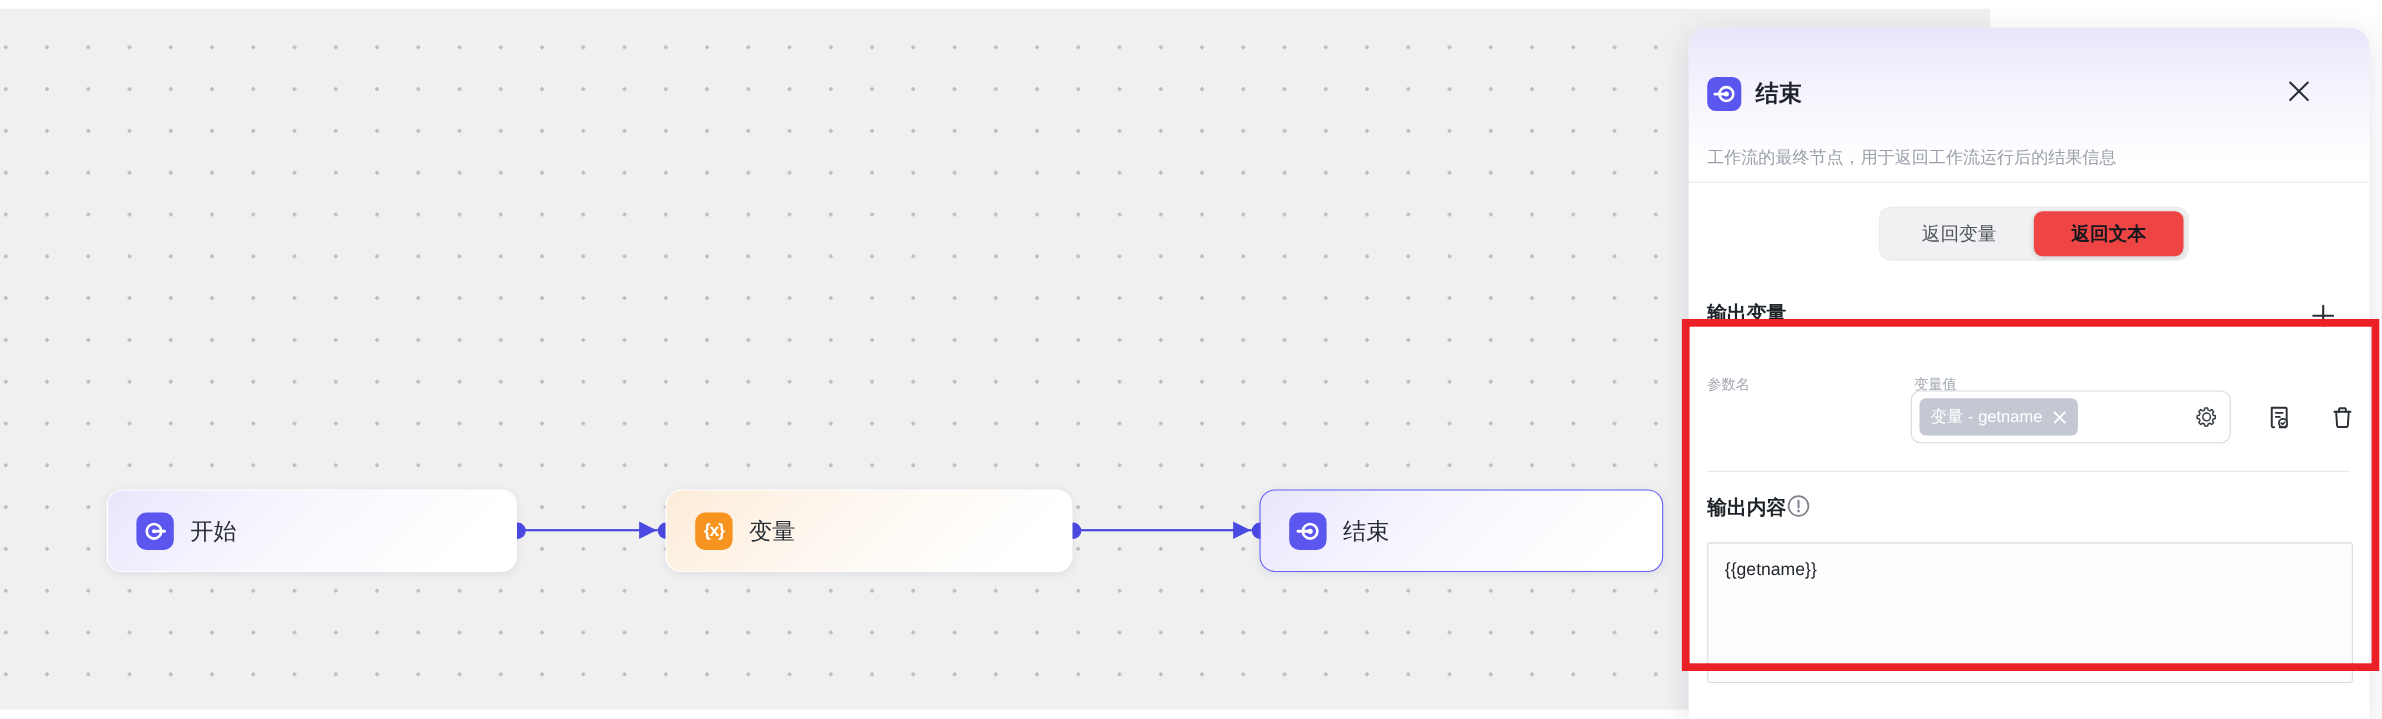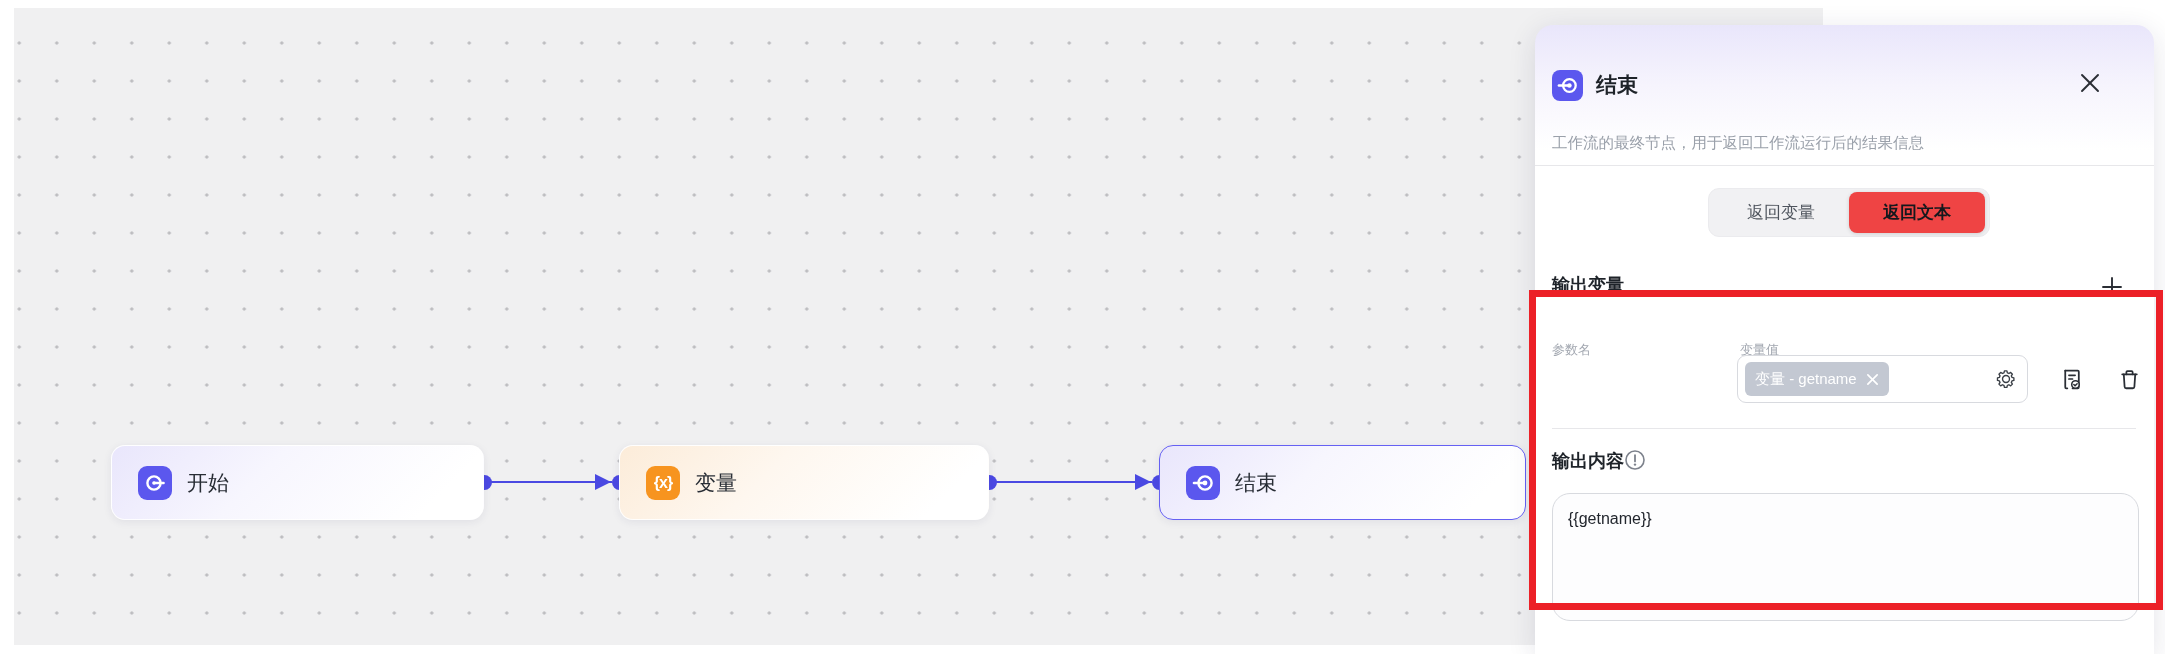--- a/index.html
+++ b/index.html
@@ -1,21 +1,21 @@
 <!DOCTYPE html>
 <html><head>
 <meta charset="utf-8">
 <style>
   * { margin:0; padding:0; box-sizing:border-box; }
   html,body { width:2165px; height:654px; overflow:hidden;
     font-family:"Liberation Sans", sans-serif; background:#ffffff; }
 
   
   .canvas {
-    position:absolute; left:14px; top:8px; width:1809px; height:637px;
+    position:absolute; left:0; top:8px; width:1809px; height:637px;
     background-color:#f0f0f1;
     background-image: radial-gradient(circle, #bdbdc0 1.4px, rgba(189,189,192,0) 1.8px);
     background-size: 37.5px 38px;
     background-position: 24px 16px;
   }
 
   
   .node {
     position:absolute; top:437px; height:75px; border-radius:14px;
     background:linear-gradient(135deg,#e9e6fc 0%, #f7f6fe 40%, #ffffff 85%);
@@ -100,21 +100,21 @@
   .gear-wrap { margin-left:auto; display:flex; cursor:pointer; }
   .row-icon { position:absolute; top:341px; width:27px; height:27px; cursor:pointer;
     display:flex; align-items:center; justify-content:center; }
   .icon-save { left:523px; }
   .icon-trash { left:581px; }
 
   
   .sh2 { top:424px; justify-content:flex-start; }
   .textarea {
     position:absolute; left:17px; top:468px; width:587px; height:128px;
-    border:1px solid #d8dadf; border-radius:18px; background:#fdfdfe;
+    border:1px solid #d8dadf; border-radius:3px; background:#fdfdfe;
     padding:16px 15px; font-size:16px; color:#23272e;
   }
 
   
   .red-box { position:absolute; left:1529px; top:290px; width:634px; height:320px;
     border:7px solid #ec2027; pointer-events:none; z-index:50; }
 
   svg { display:block; }
 </style>
 </head>

